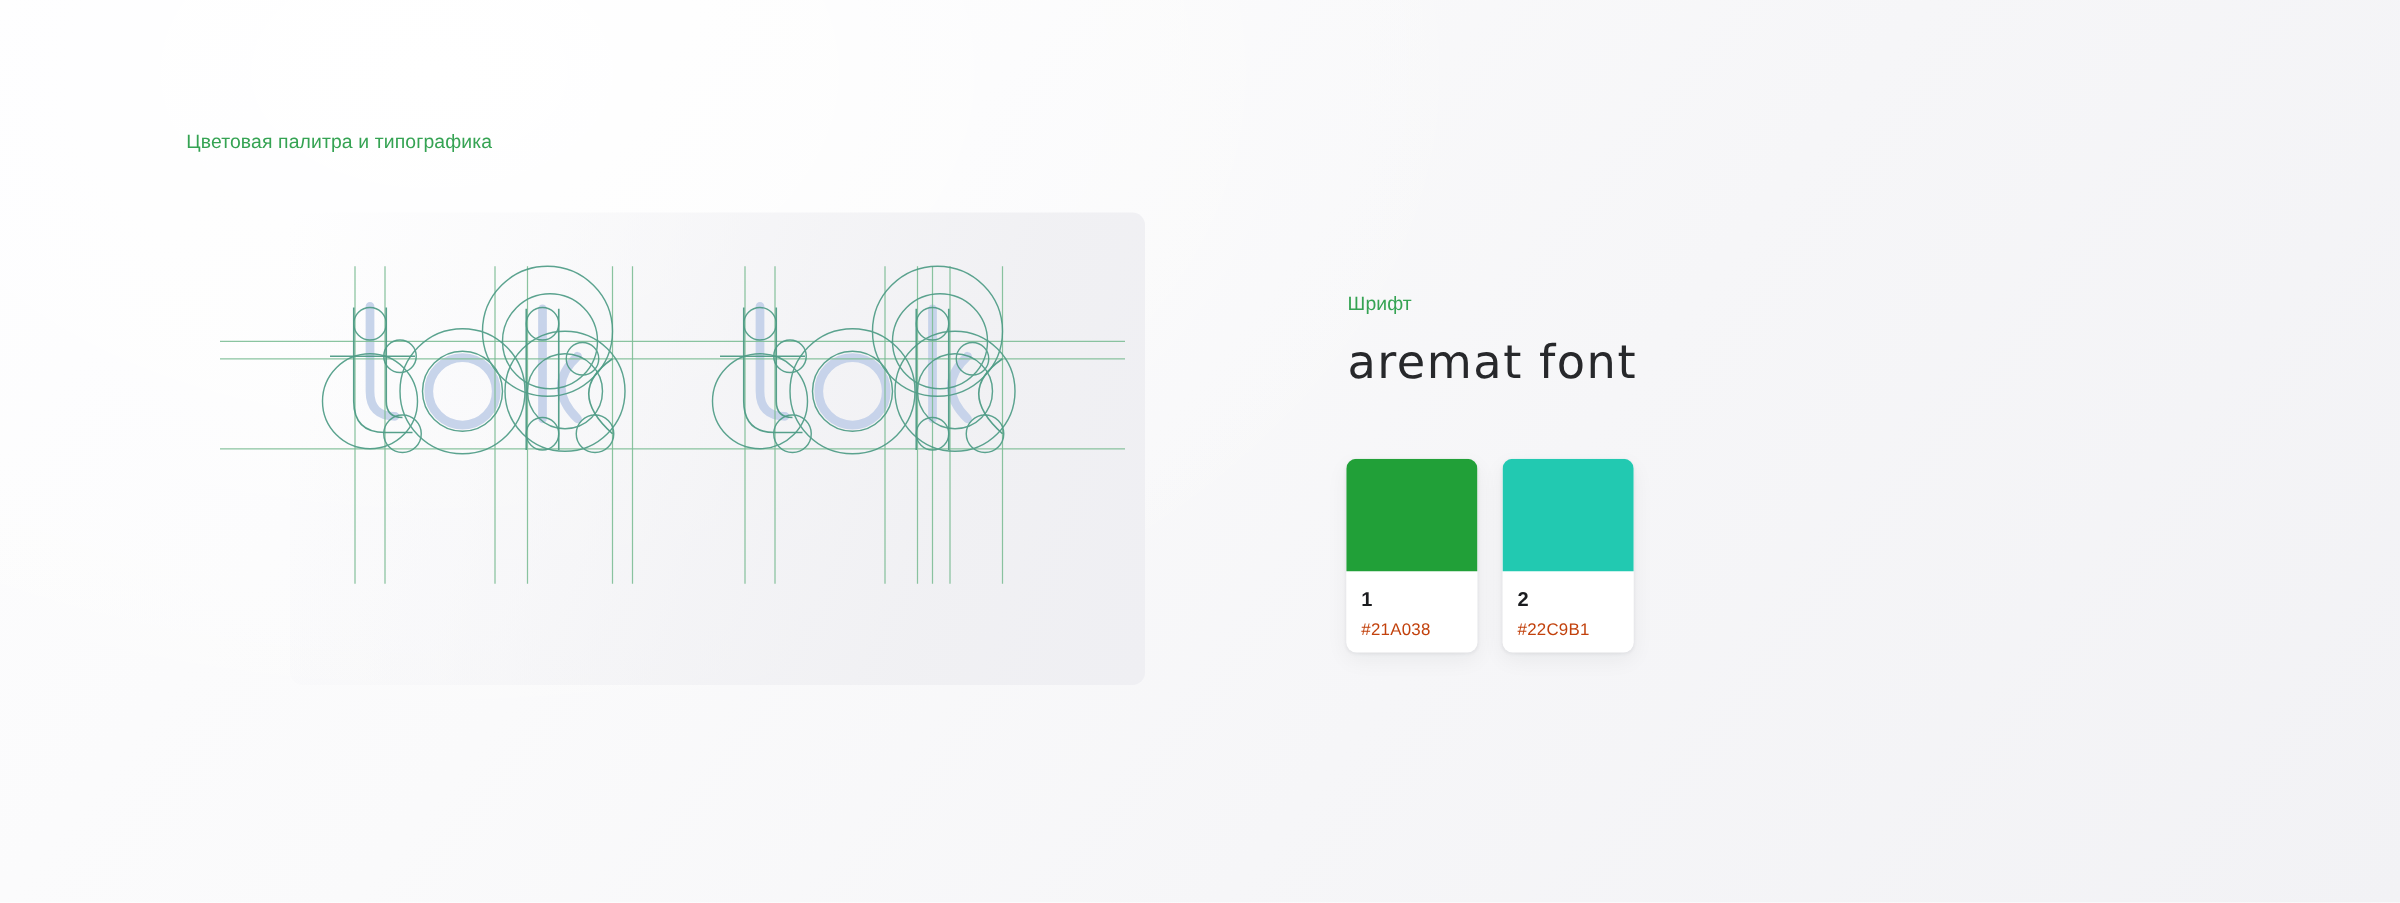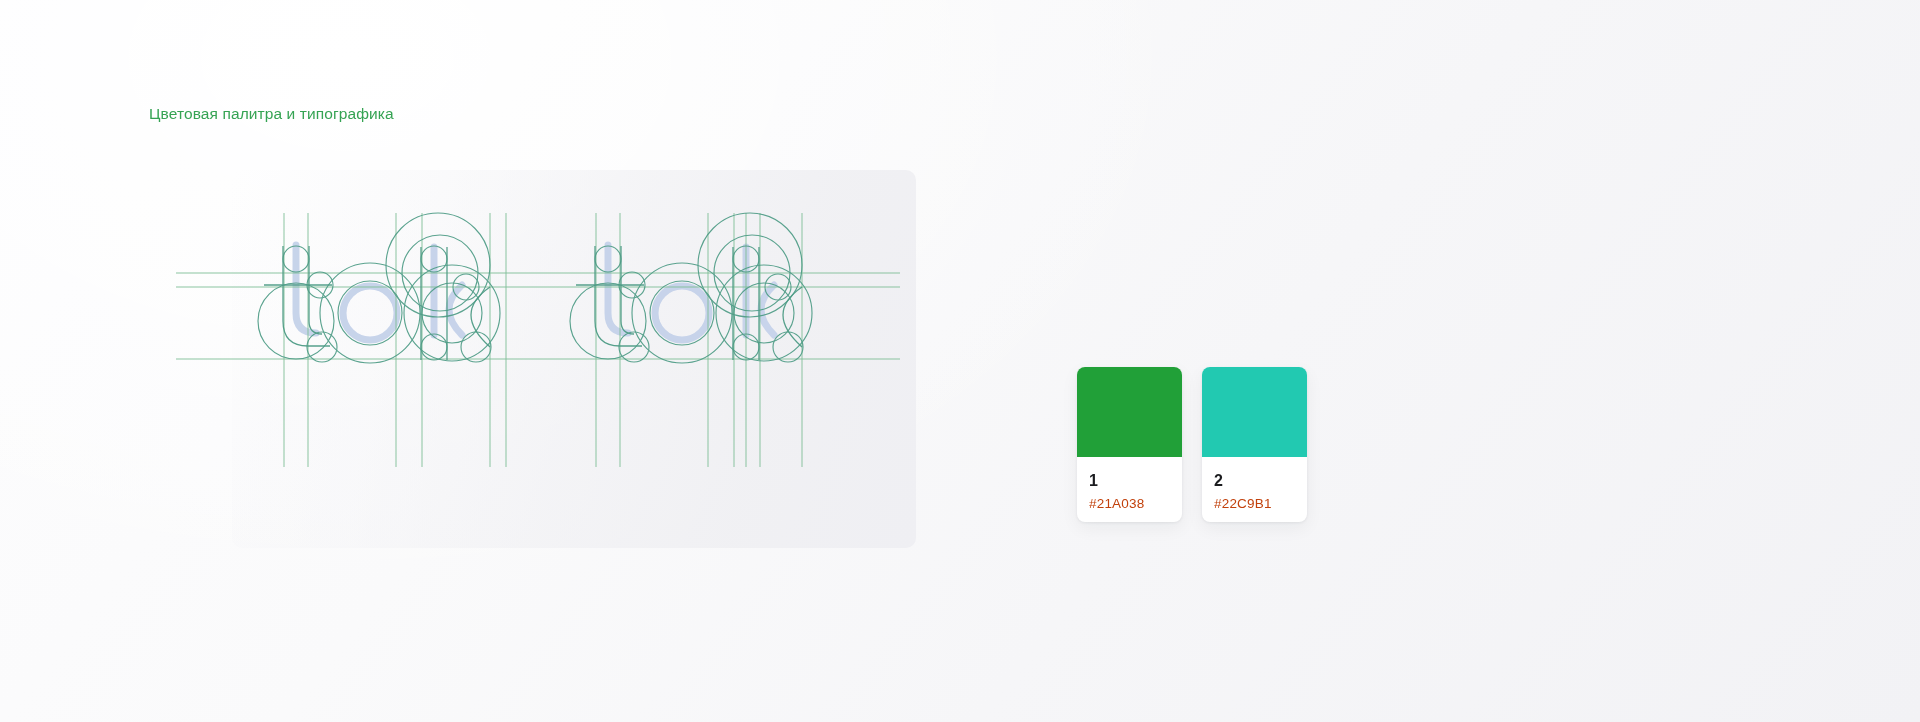--- a/index.html
+++ b/index.html
@@ -240,20 +240,24 @@
         <path d="M395 11 L395 86 Q395 111 420 111 L442 111"></path>
         <path d="M421 11 L421 86 Q421 99 434 99"></path>
         <path d="M376 50 L444 50"></path>
         <path d="M533 12 L533 125"></path>
         <path d="M559 12 L559 125"></path>
         <path d="M602 52 Q564 78 602 112"></path>
       </g>
     </svg>
   </div>
 
+  <div class="type-block">
+    <div class="type-label">Шрифт</div>
+    <div class="type-specimen">aremat font</div>
+  </div>
 
   <div class="swatches">
     <div class="swatch-card">
       <div class="swatch-chip" style="background: rgb(33, 160, 56);"></div>
       <div class="swatch-info">
         <div class="swatch-index">1</div>
         <div class="swatch-hex">#21A038</div>
       </div>
     </div>
 

